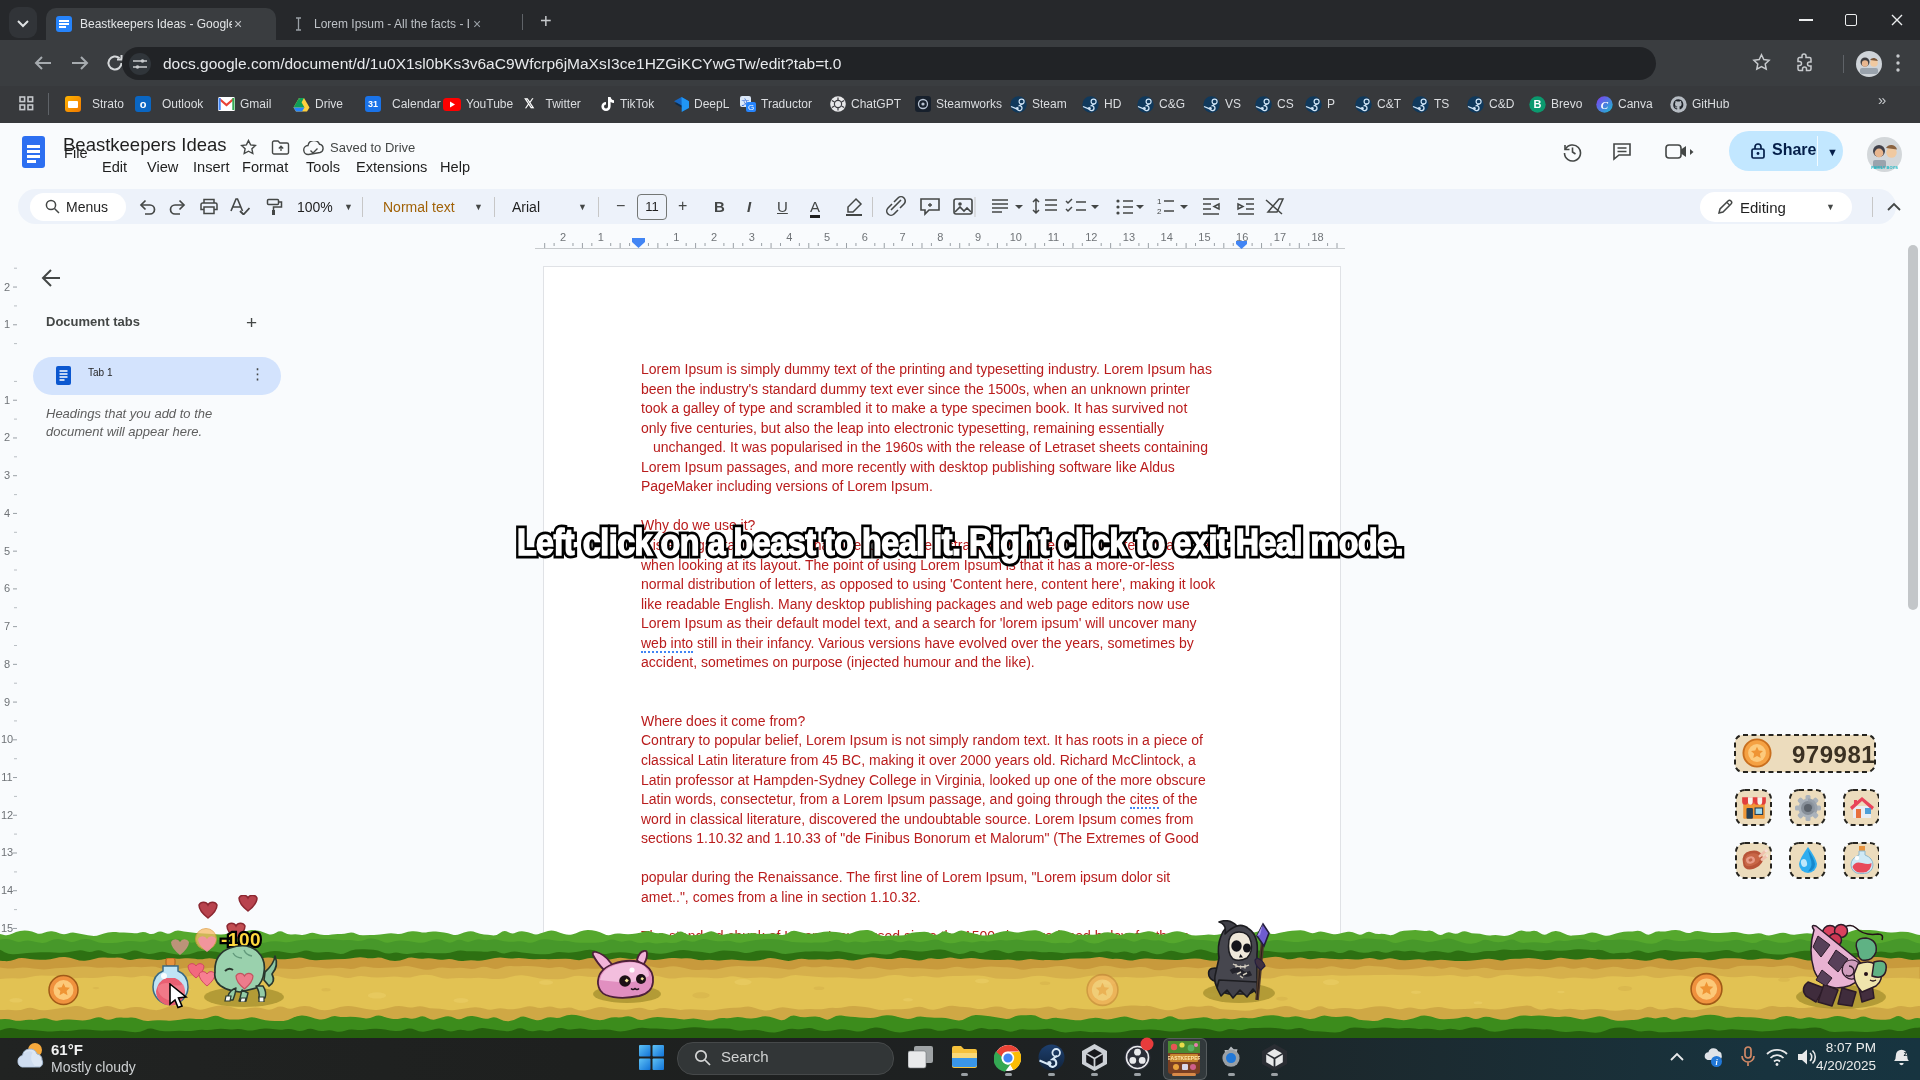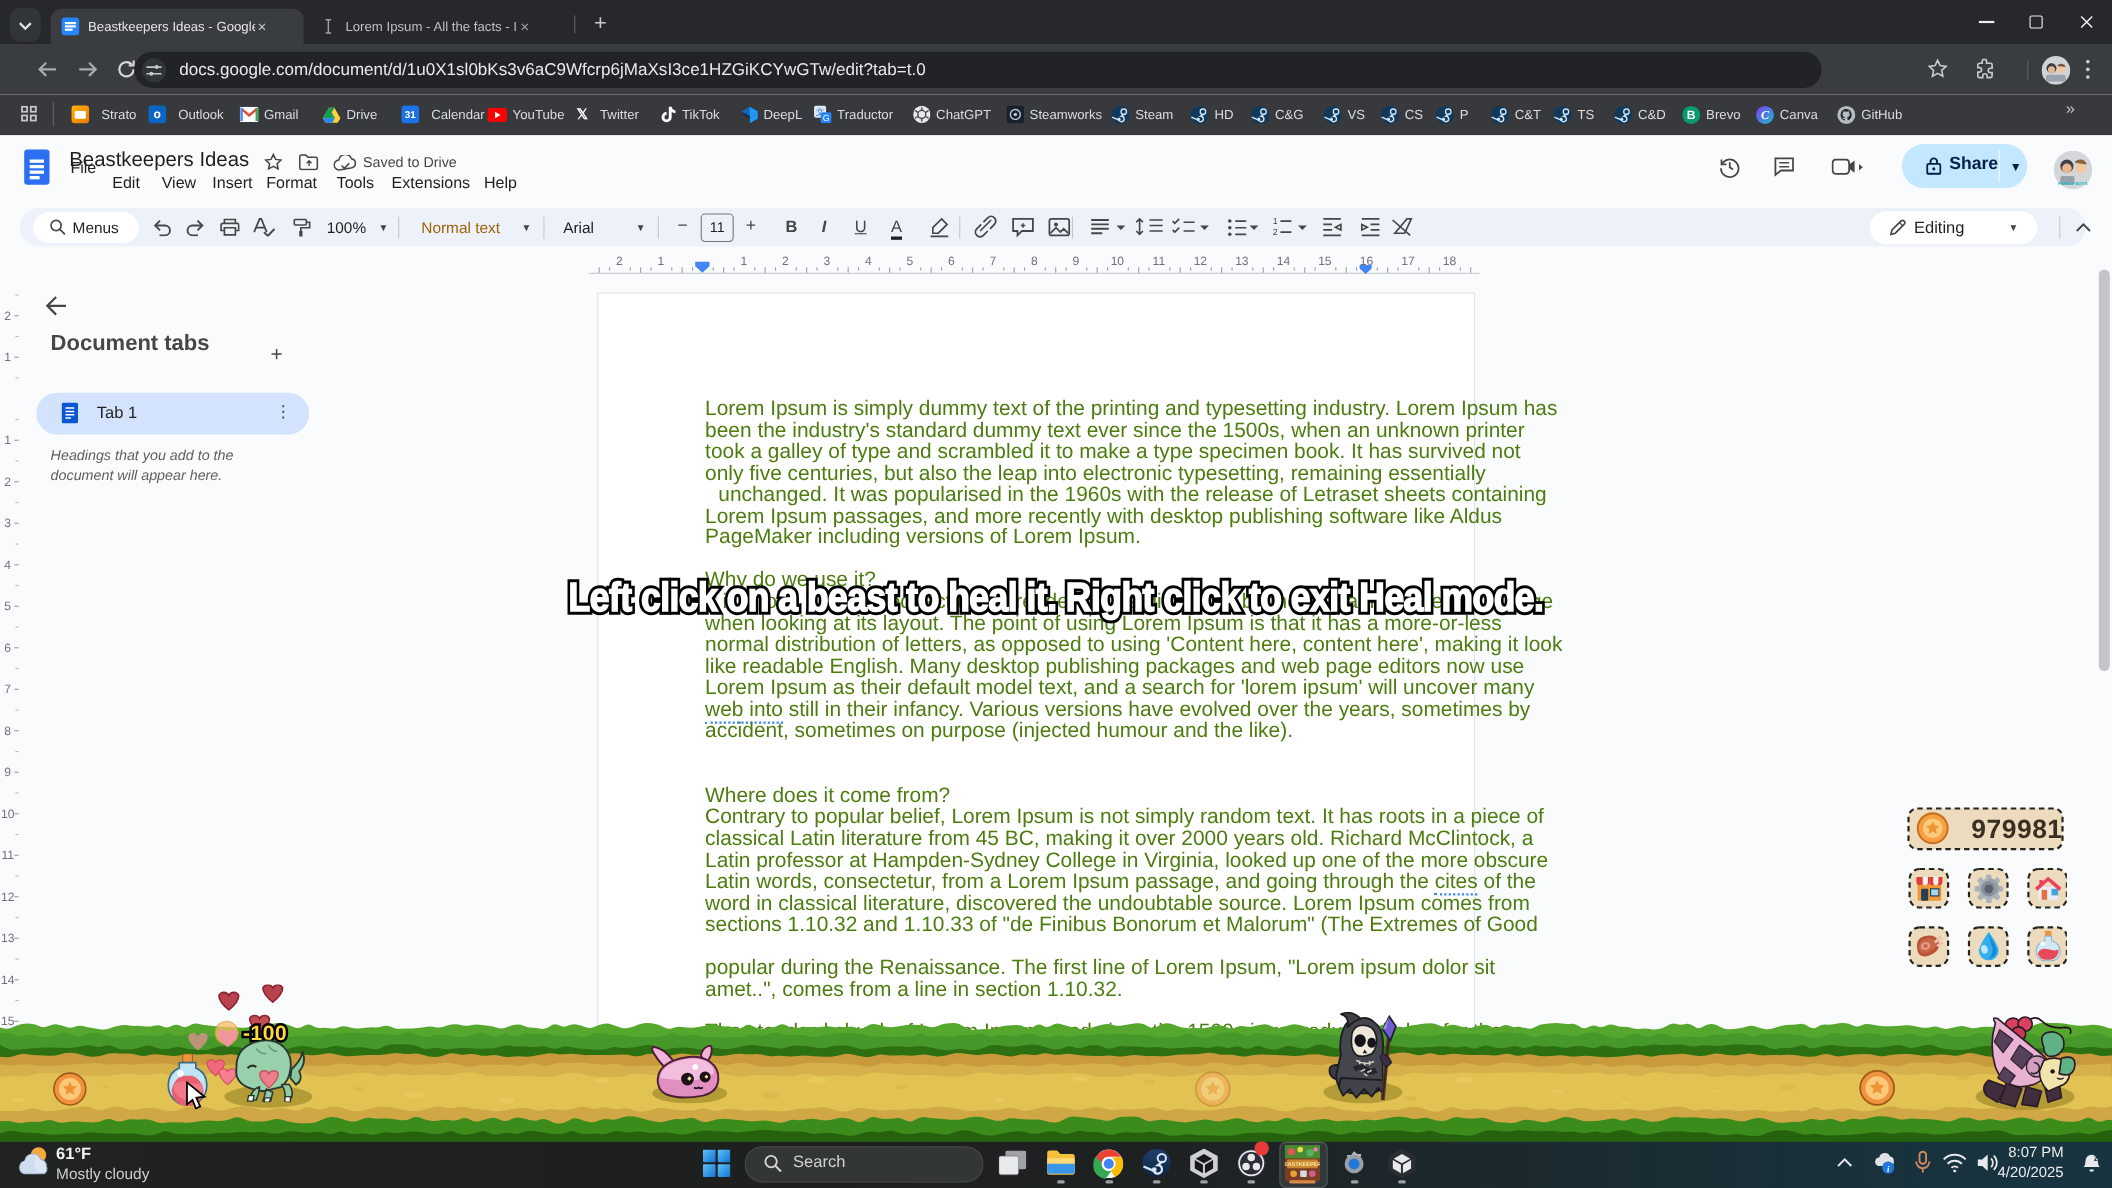--- a/index.html
+++ b/index.html
@@ -17,21 +17,21 @@
   .bm{display:flex;align-items:center;position:absolute;top:6px;height:24px;color:#dbdde0;font-size:12px;}
   .bmico{width:16px;height:16px;border-radius:3px;margin-right:6px;display:inline-block;}
   
   #dhead{left:0;top:123px;width:1920px;height:64px;background:#f9fbfd;}
   #dtoolbar{left:18px;top:189px;width:1878px;height:35px;background:#edf2fa;border-radius:22px;}
   .menuitem{color:#1f1f1f;font-size:14.6px;}
   
   .lp-ital{font-style:italic;color:#5e5e5e;font-size:13px;line-height:18px;}
   
   #page{left:543px;top:266px;width:796px;height:700px;background:#fff;border:1px solid #e0e2e6;}
-  .dl{position:absolute;left:97px;white-space:nowrap;font-size:19px;color:#4d7c0f;margin-top:4px;}
+  .dl{position:absolute;left:97px;white-space:nowrap;font-size:14px;color:#b91c1c;margin-top:4px;}
   
   .bigtext{font-weight:bold;font-size:37px;letter-spacing:-0.5px;white-space:nowrap;}
   
   #taskbar{left:0;top:1038px;width:1920px;height:42px;background:linear-gradient(90deg,#212322 0%,#1e201f 30%,#1e2122 55%,#1b2b31 75%,#18333e 92%,#173440 100%);}
 </style>
 </head>
 <body>
 <div id="root">
 
   <div class="abs" id="tabstrip"></div>
@@ -551,28 +551,28 @@
         <rect x="1336.505" y="14" width="1" height="5" fill="#9aa0a6"></rect>
         <rect x="535" y="19" width="810" height="1" fill="#c7cacd"></rect>
         <path d="M632 9 h13 v4 l-6.5 6 l-6.5 -6 z" fill="#4285f4"></path>
         <path d="M1236 12 h11 v3 l-5.5 5 l-5.5 -5 z" fill="#4285f4"></path>
       </g>
   </svg>
 
   <svg class="abs" style="left:40px;top:268px;" width="22" height="20" viewBox="0 0 22 20">
       <path d="M20 10 H3 M11 2 L3 10 l8 8" stroke="#444746" stroke-width="2" fill="none"></path>
     </svg>
-  <div class="abs" style="left:46px;top:301px;font-size:20px;font-weight:bold;color:#444746;">Document tabs</div>
+  <div class="abs" style="left:46px;top:314px;font-size:13px;font-weight:bold;color:#444746;">Document tabs</div>
   <div class="abs" style="left:246px;top:312px;font-size:19px;color:#444746;">+</div>
   <div class="abs" style="left:33px;top:357px;width:248px;height:38px;background:#d3e3fd;border-radius:19px;"></div>
   <svg class="abs" style="left:56px;top:366px;" width="15" height="19" viewBox="0 0 15 19">
       <rect width="15" height="19" rx="2" fill="#0b57d0"></rect>
       <path d="M3.5 5 h8 M3.5 8 h8 M3.5 11 h8 M3.5 14 h5" stroke="#fff" stroke-width="1.4"></path>
     </svg>
-  <div class="abs" style="left:88px;top:367px;font-size:15px;color:#1f1f1f;">Tab 1</div>
+  <div class="abs" style="left:88px;top:367px;font-size:10px;color:#1f1f1f;">Tab 1</div>
   <div class="abs" style="left:250px;top:365px;font-size:15px;color:#444746;">⋮</div>
   <div class="abs lp-ital" style="left:46px;top:405px;">Headings that you add to the<br>document will appear here.</div>
 
   <div class="abs" id="page">
     <div class="dl" style="top:90px;">Lorem Ipsum is simply dummy text of the printing and typesetting industry. Lorem Ipsum has</div>
     <div class="dl" style="top:109.5px;">been the industry's standard dummy text ever since the 1500s, when an unknown printer</div>
     <div class="dl" style="top:129.1px;">took a galley of type and scrambled it to make a type specimen book. It has survived not</div>
     <div class="dl" style="top:148.6px;">only five centuries, but also the leap into electronic typesetting, remaining essentially</div>
     <div class="dl" style="top:168.2px;margin-left:12px;">unchanged. It was popularised in the 1960s with the release of Letraset sheets containing</div>
     <div class="dl" style="top:187.7px;">Lorem Ipsum passages, and more recently with desktop publishing software like Aldus</div>

